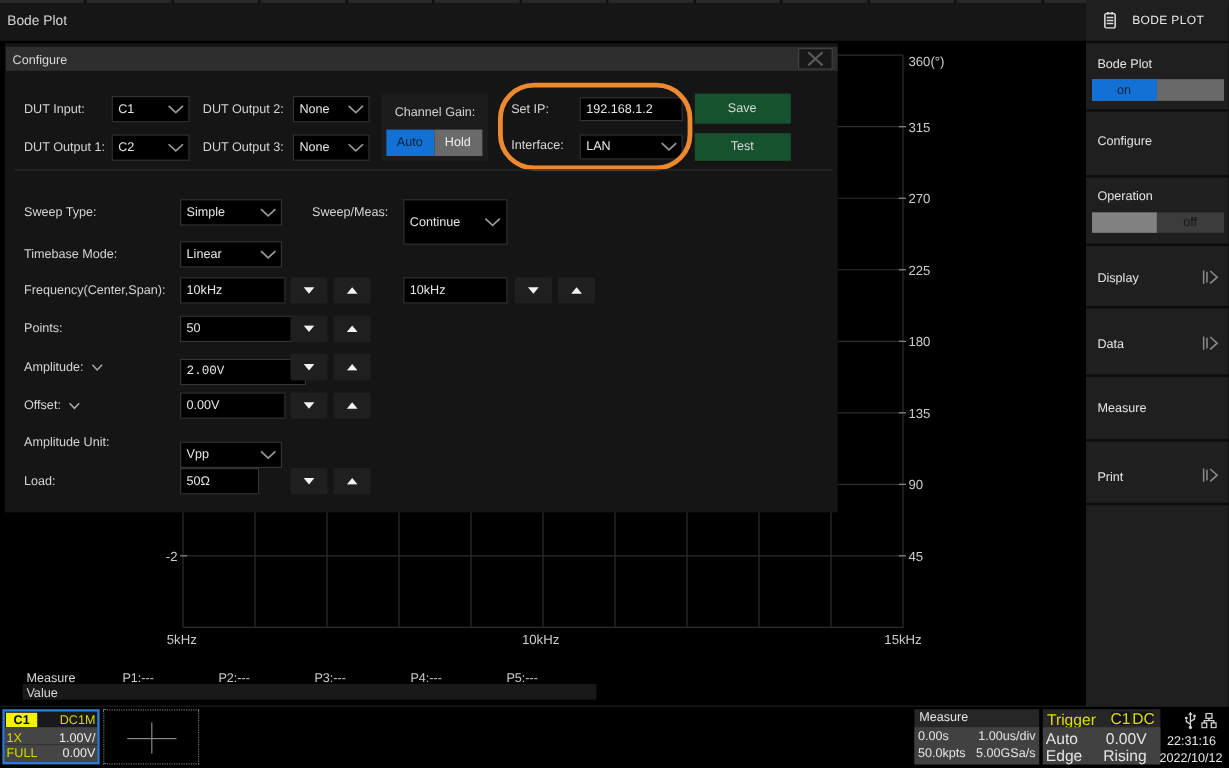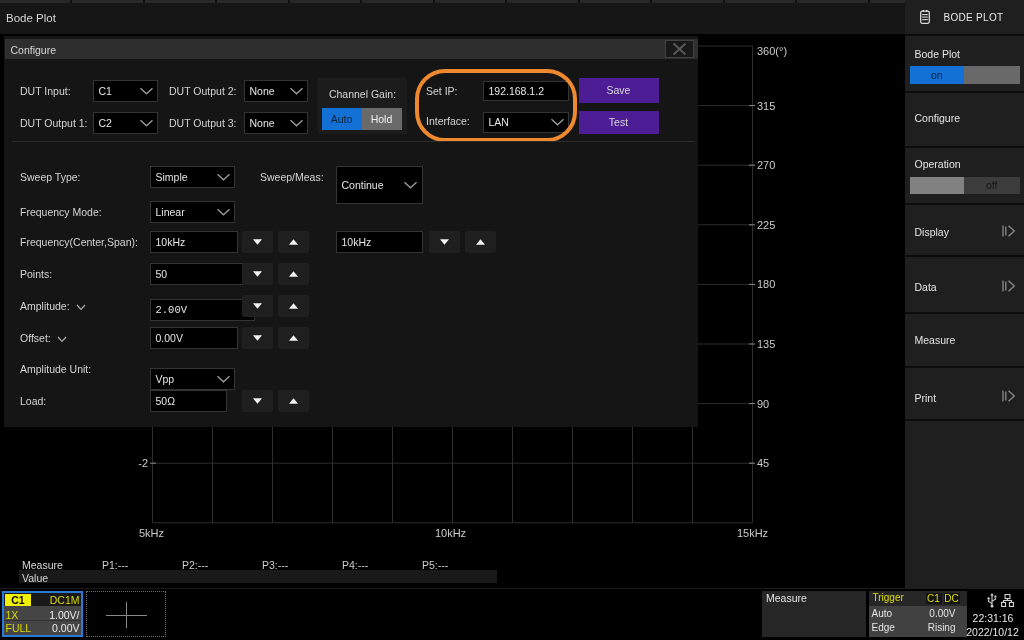--- a/index.html
+++ b/index.html
@@ -4,21 +4,21 @@
 <style>
   html,body{margin:0;padding:0;}
   body{width:1024px;height:640px;background:#000;overflow:hidden;position:relative;
        font-family:"Liberation Sans", sans-serif;-webkit-font-smoothing:antialiased;}
   .abs{position:absolute;}
   .lbl{position:absolute;color:#d4d4d4;font-size:10.5px;line-height:1;white-space:nowrap;}
   .box{position:absolute;background:#000;border:1px solid #343434;color:#e6e6e6;font-size:10.5px;
        box-sizing:border-box;display:flex;align-items:center;padding-left:4.5px;}
   .chev{position:absolute;right:3.5px;top:50%;margin-top:-4px;}
   .spin{position:absolute;background:#1f1f1f;border-radius:2px;display:flex;align-items:center;justify-content:center;box-sizing:border-box;}
-  .btn{position:absolute;background:#4c1d95;color:#d8d8d8;font-size:10.5px;display:flex;align-items:center;justify-content:center;box-sizing:border-box;}
+  .btn{position:absolute;background:#14532d;color:#d8d8d8;font-size:10.5px;display:flex;align-items:center;justify-content:center;box-sizing:border-box;}
   .mitem{position:absolute;left:9.5px;color:#e4e4e4;font-size:10.5px;}
 </style>
 </head>
 <body>
 
 <div class="abs" style="left:0;top:0;width:1024px;height:2.5px;background:#282828;"></div>
 <div class="abs" style="left:70px;top:0;width:2px;height:2.5px;background:#101010;"></div>
 <div class="abs" style="left:143px;top:0;width:2px;height:2.5px;background:#101010;"></div>
 <div class="abs" style="left:215px;top:0;width:2px;height:2.5px;background:#101010;"></div>
 <div class="abs" style="left:288px;top:0;width:2px;height:2.5px;background:#101010;"></div>
@@ -104,23 +104,29 @@
   <span class="abs" style="right:1.5px;top:30px;color:#ececec;font-size:10.5px;line-height:11px;">0.00V</span>
 </div>
 
 <div class="abs" style="left:86px;top:591px;width:80px;height:46px;border:1px dotted #6f6f6f;box-sizing:border-box;">
   <div class="abs" style="left:19px;top:23px;width:41px;height:1px;background:#888;"></div>
   <div class="abs" style="left:39px;top:10px;width:1px;height:26px;background:#888;"></div>
 </div>
 
 <div class="abs" style="left:762px;top:591px;width:104px;height:46px;background:#262626;color:#e4e4e4;font-size:10.5px;line-height:1;">
   <div class="abs" style="left:4px;top:2px;">Measure</div>
-</div>
-
-<div class="abs" style="left:868.5px;top:591px;width:98px;height:46px;background:#262626;color:#e4e4e4;font-size:10px;line-height:1;">
+  <div class="abs" style="left:0;top:14.5px;width:104px;height:31.5px;background:#414141;">
+    <span class="abs" style="left:3px;top:3px;">0.00s</span>
+    <span class="abs" style="right:3px;top:3px;">1.00us/div</span>
+    <span class="abs" style="left:3px;top:17px;">50.0kpts</span>
+    <span class="abs" style="right:3px;top:17px;">5.00GSa/s</span>
+  </div>
+</div>
+
+<div class="abs" style="left:868.5px;top:591px;width:98px;height:46px;background:#262626;color:#e4e4e4;font-size:13px;line-height:1;">
   <div class="abs" style="left:4px;top:2px;color:#dede00;">Trigger</div>
   <div class="abs" style="left:57px;top:1.5px;width:16px;height:11.5px;background:#141414;color:#dede00;text-align:center;line-height:11.5px;">C1</div>
   <div class="abs" style="left:75px;top:1.5px;width:16px;height:11.5px;background:#141414;color:#dede00;text-align:center;line-height:11.5px;">DC</div>
   <div class="abs" style="left:0;top:14.5px;width:98px;height:31.5px;background:#414141;">
     <span class="abs" style="left:3px;top:3px;">Auto</span>
     <span class="abs" style="right:11px;top:3px;">0.00V</span>
     <span class="abs" style="left:3px;top:17px;">Edge</span>
     <span class="abs" style="right:11px;top:17px;">Rising</span>
   </div>
 </div>
@@ -270,21 +276,21 @@
   <div class="box" style="left:146px;top:129.5px;width:85px;height:22px;">Simple
     <svg class="chev" width="15" height="8">
         <path d="M1.5 1.2l6 5.6 6-5.6" fill="none" stroke="#9a9a9a" stroke-width="1.4"></path>
       </svg></div>
   <div class="lbl" style="left:256px;top:135.5px;">Sweep/Meas:</div>
   <div class="box" style="left:332px;top:129.5px;width:86.5px;height:38px;">Continue
     <svg class="chev" width="15" height="8">
         <path d="M1.5 1.2l6 5.6 6-5.6" fill="none" stroke="#9a9a9a" stroke-width="1.4"></path>
       </svg></div>
 
-  <div class="lbl" style="left:16px;top:171px;">Frequency Mode:</div>
+  <div class="lbl" style="left:16px;top:171px;">Timebase Mode:</div>
   <div class="box" style="left:146px;top:164.5px;width:85px;height:22px;">Linear
     <svg class="chev" width="15" height="8">
         <path d="M1.5 1.2l6 5.6 6-5.6" fill="none" stroke="#9a9a9a" stroke-width="1.4"></path>
       </svg></div>
 
   <div class="lbl" style="left:16px;top:201px;">Frequency(Center,Span):</div>
   <div class="box" style="left:146px;top:195px;width:87.5px;height:22px;">10kHz</div>
   <div class="spin" style="left:237.5px;top:195px;width:31px;height:22px;">
       <svg width="9" height="6">
         <path d="M0 0.3h9l-4.5 5.4z" fill="#f2f2f2"></path>
@@ -352,21 +358,21 @@
       </svg>
     </div>
 
   <div class="lbl" style="left:16px;top:328px;">Amplitude Unit:</div>
   <div class="box" style="left:146px;top:332px;width:85px;height:22px;">Vpp
     <svg class="chev" width="15" height="8">
         <path d="M1.5 1.2l6 5.6 6-5.6" fill="none" stroke="#9a9a9a" stroke-width="1.4"></path>
       </svg></div>
 
   <div class="lbl" style="left:16px;top:360px;">Load:</div>
-  <div class="box" style="left:146px;top:353.5px;width:77px;height:22px;">50Ω</div>
+  <div class="box" style="left:146px;top:353.5px;width:66px;height:22px;">50Ω</div>
   <div class="spin" style="left:237.5px;top:353.5px;width:31px;height:22px;">
       <svg width="9" height="6">
         <path d="M0 0.3h9l-4.5 5.4z" fill="#f2f2f2"></path>
       </svg>
     </div>
   <div class="spin" style="left:274px;top:353.5px;width:31px;height:22px;">
       <svg width="9" height="6">
         <path d="M0 5.7h9l-4.5 -5.4z" fill="#f2f2f2"></path>
       </svg>
     </div>

